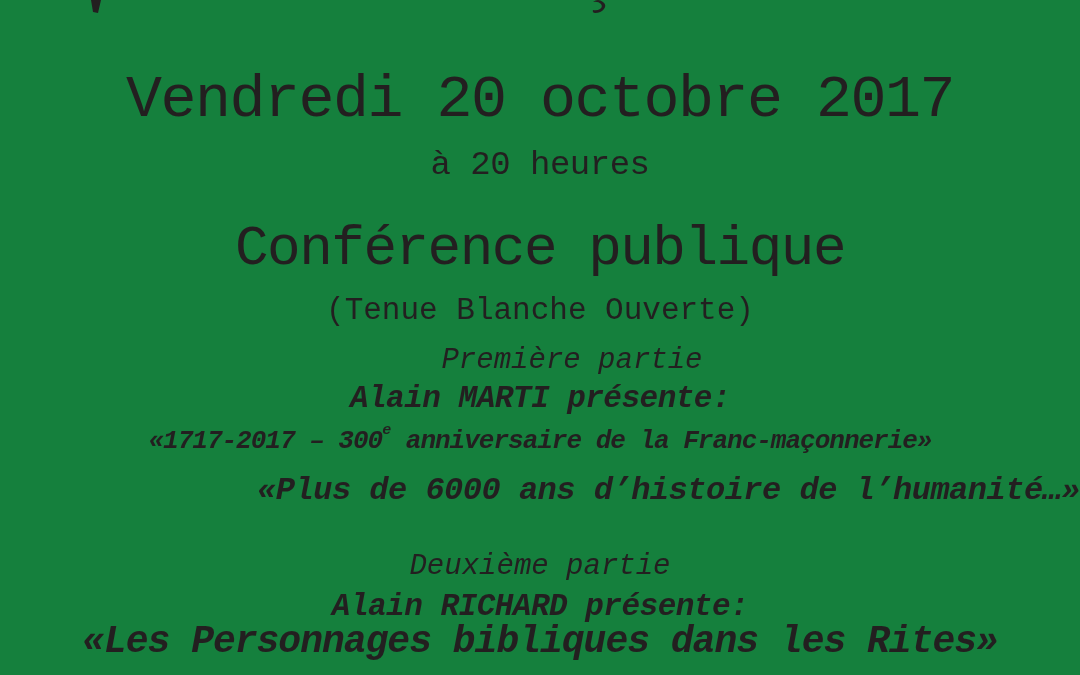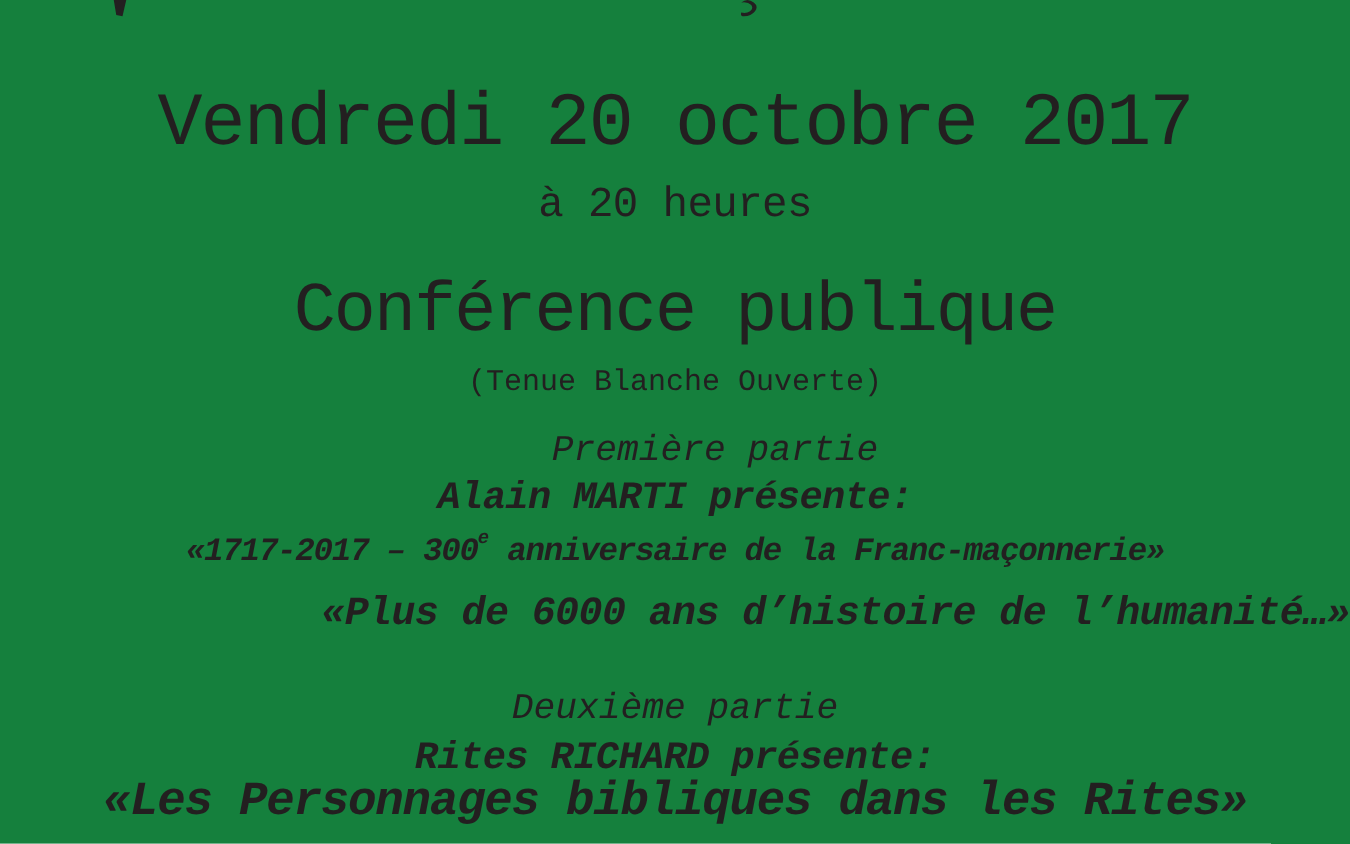--- a/index.html
+++ b/index.html
@@ -34,21 +34,21 @@
     font-size: 34px;
     letter-spacing: -0.5px;
   }
   .title-line {
     top: 221px;
     font-size: 56px;
     letter-spacing: -1.5px;
   }
   .subtitle-line {
     top: 295px;
-    font-size: 24px;
+    font-size: 31px;
   }
   .part-heading {
     top: 346px;
     font-size: 29px;
     font-style: italic;
     margin-left: 32px;
   }
   .presenter-line {
     font-size: 31px;
     font-style: italic;
@@ -119,17 +119,17 @@
   <div class="line part-heading">Première partie</div>
 
   <div class="line presenter-line presenter-1">Alain MARTI présente:</div>
 
   <div class="line talk-title-1"><span>«1717-2017 – 300</span><sup>e</sup><span> anniversaire de la Franc-maçonnerie»</span></div>
 
   <div class="line talk-subtitle-1">«Plus de 6000 ans d’histoire de l’humanité…»</div>
 
   <div class="line part-heading-2">Deuxième partie</div>
 
-  <div class="line presenter-line presenter-2">Rites RICHARD présente:</div>
+  <div class="line presenter-line presenter-2">Alain RICHARD présente:</div>
 
   <div class="line talk-title-2">«Les Personnages bibliques dans les Rites»</div>
 
 </div>
 
 </body></html>

